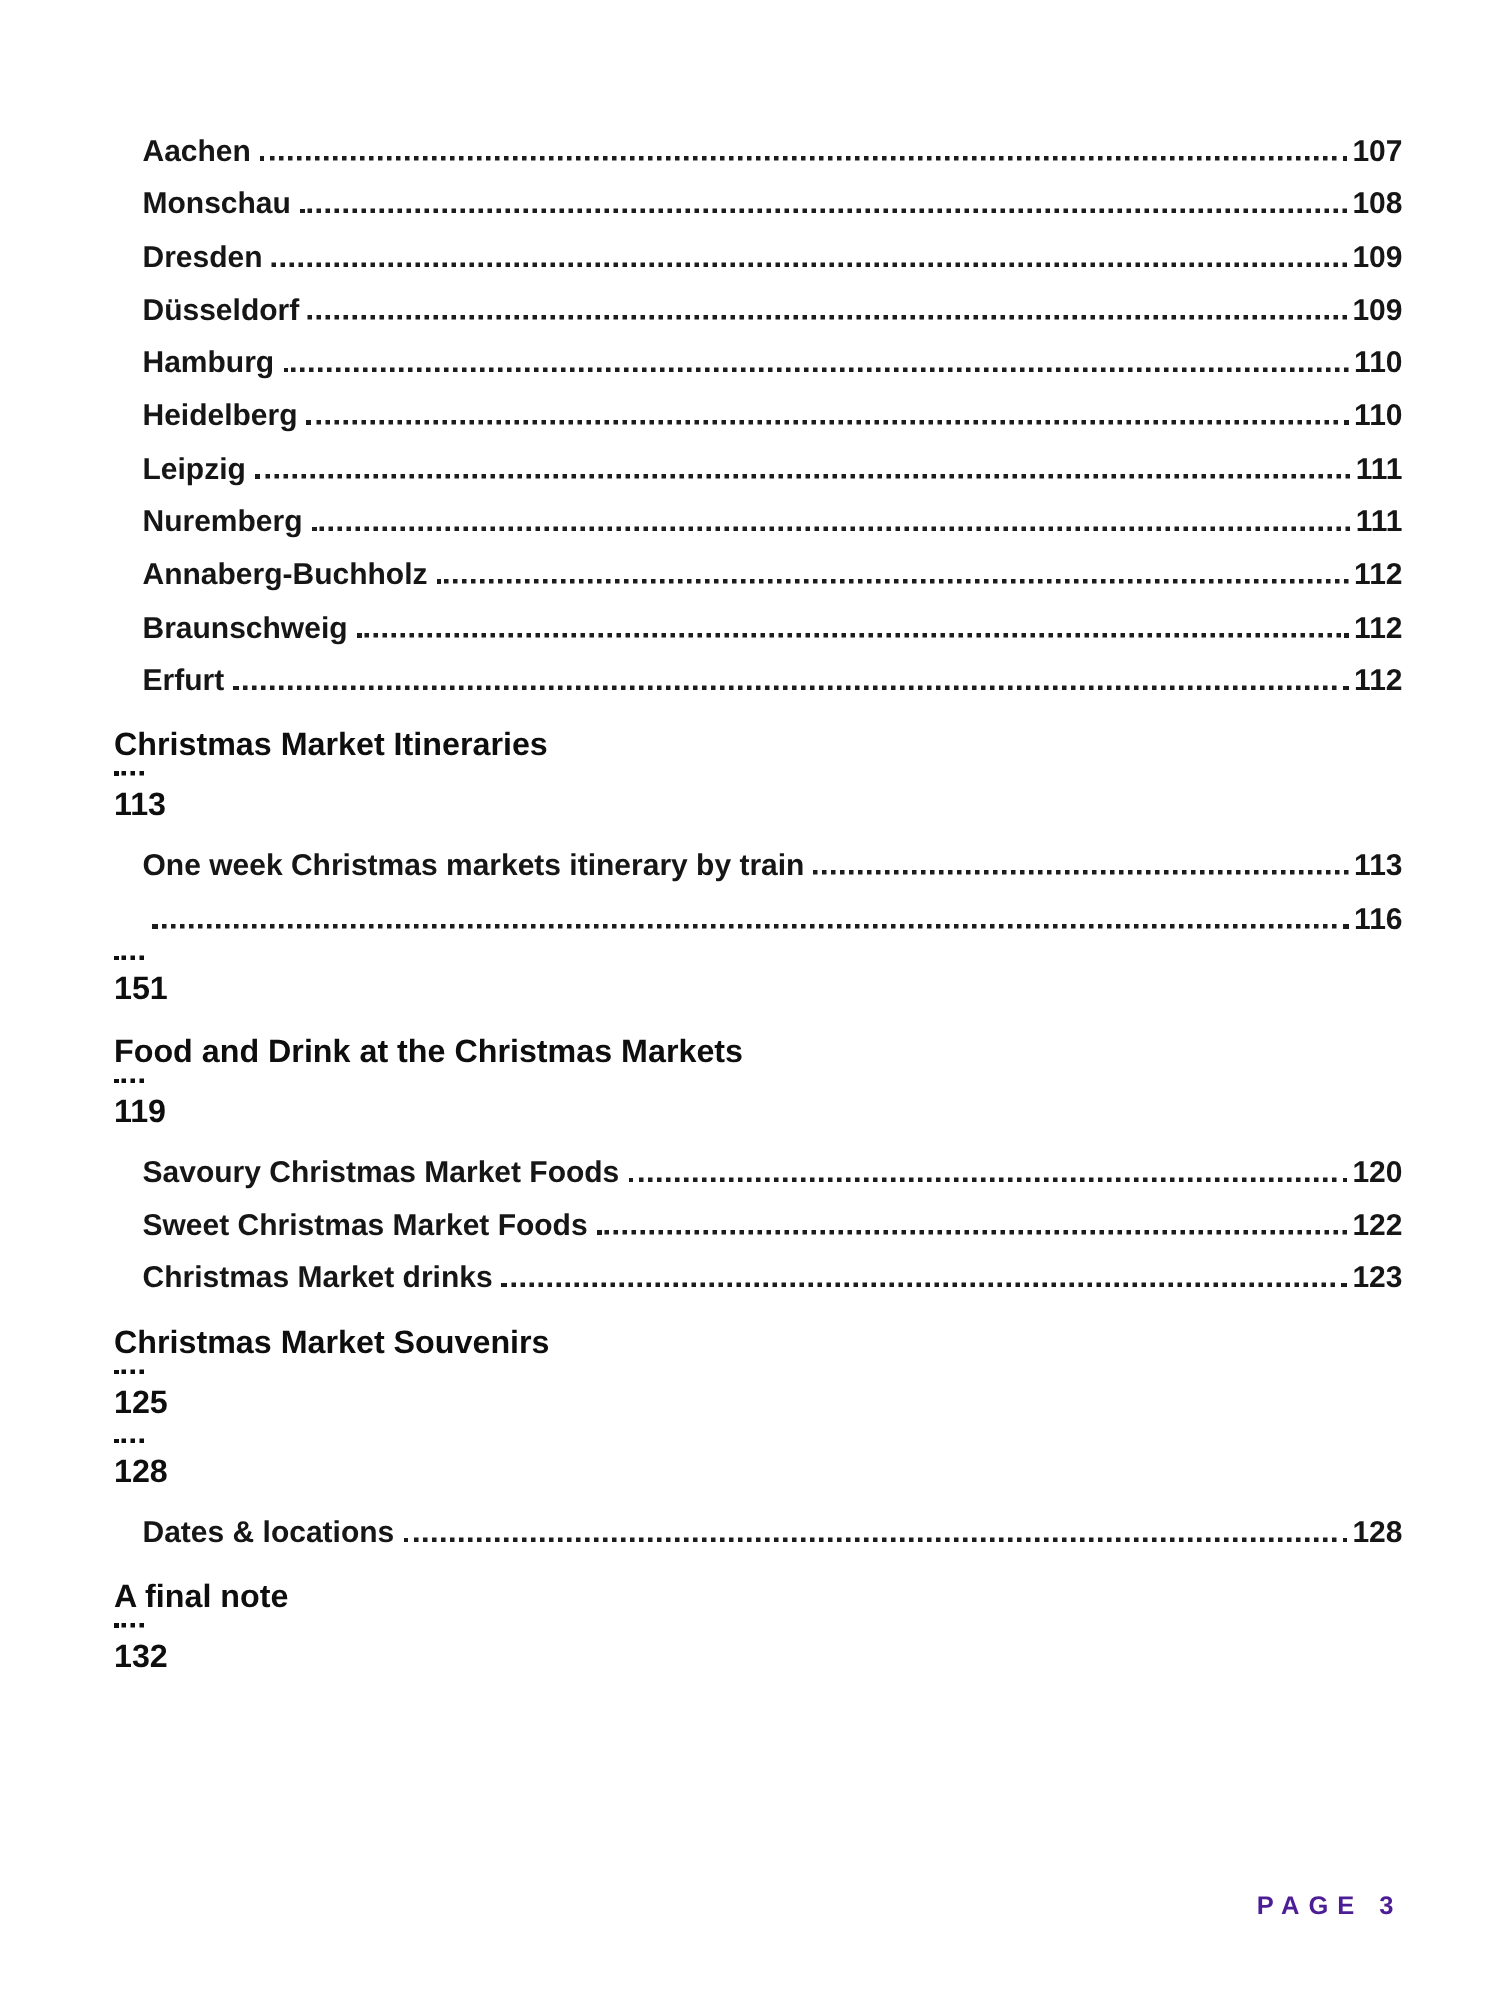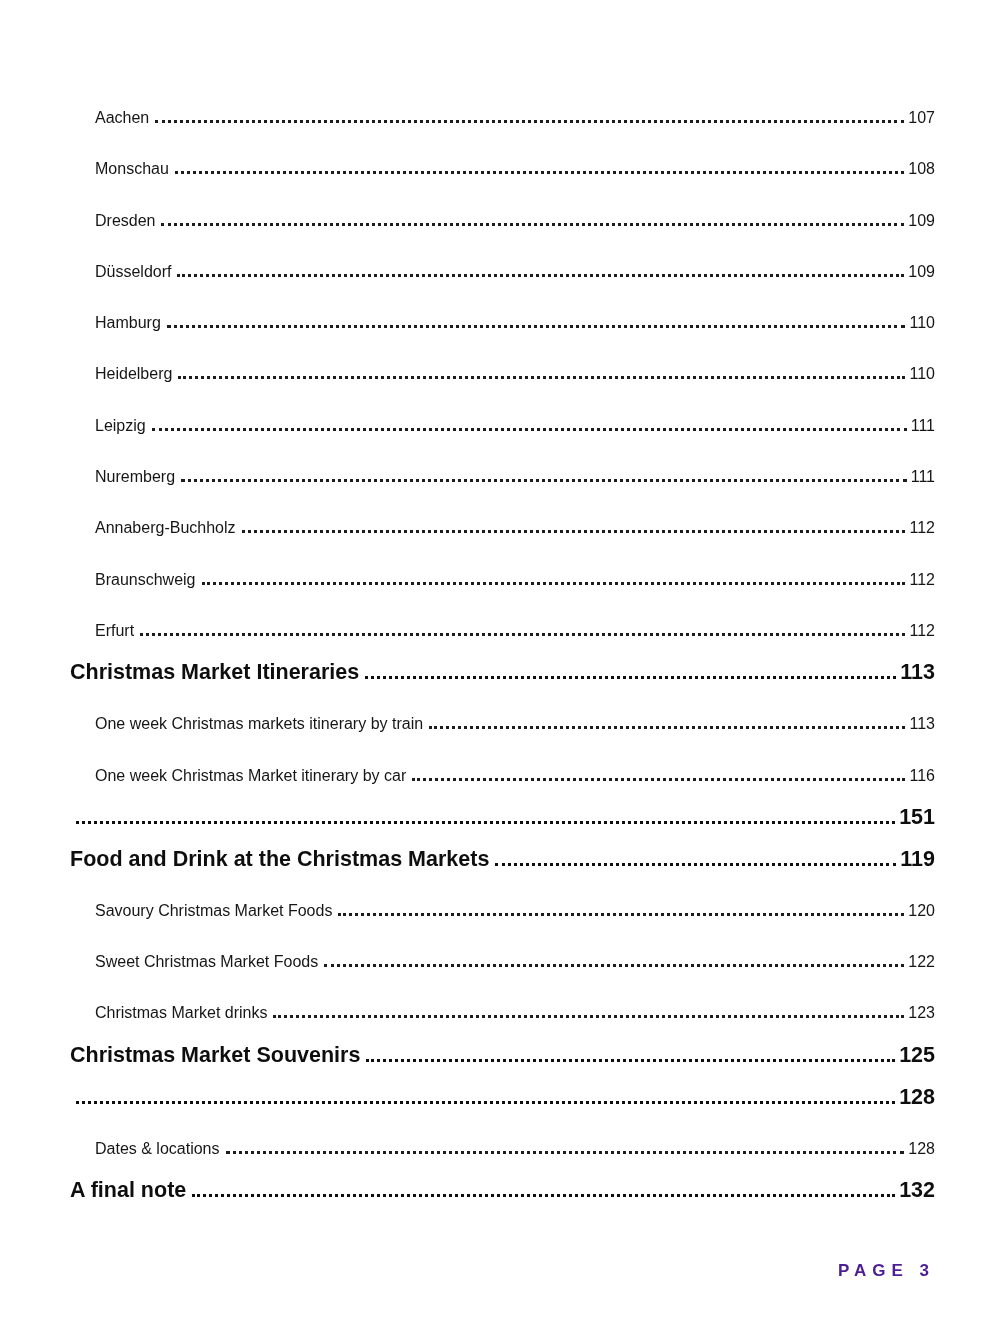--- a/index.html
+++ b/index.html
@@ -21,33 +21,33 @@
     top: 84px;
     left: 70px;
     right: 70px;
   }
   .row {
     display: flex;
     align-items: baseline;
     white-space: nowrap;
   }
   .row.sub {
-    font-size: 16px;
-    font-weight: 400;
+    font-size: 20px;
+    font-weight: 700;
     line-height: 35.3px;
     padding-left: 25px;
     color: #161616;
-    margin-top: 16px;
   }
   .row.main {
     font-size: 21.5px;
     font-weight: 700;
     line-height: 36px;
     margin: 6px 0;
     color: #0e0e0e;
+    flex-direction: column;
   }
   .dots {
     flex: 1;
     min-width: 20px;
     border-bottom: 3px dotted #1c1c1c;
     margin: 0 4px 1px 6px;
   }
   .row.main .dots {
     border-bottom-width: 3.5px;
     border-bottom-color: #0e0e0e;
@@ -144,21 +144,20 @@
       <span class="pagenum">113</span>
     </div>
 
     <div class="row sub">
       <span>One week Christmas markets itinerary by train</span>
       <span class="dots"></span>
       <span class="pagenum">113</span>
     </div>
 
     <div class="row sub">
-      <span>One week Christmas Market itinerary by car</span>
       <span class="dots"></span>
       <span class="pagenum">116</span>
     </div>
 
     <div class="row main">
       <span class="dots"></span>
       <span class="pagenum">151</span>
     </div>
 
     <div class="row main">

